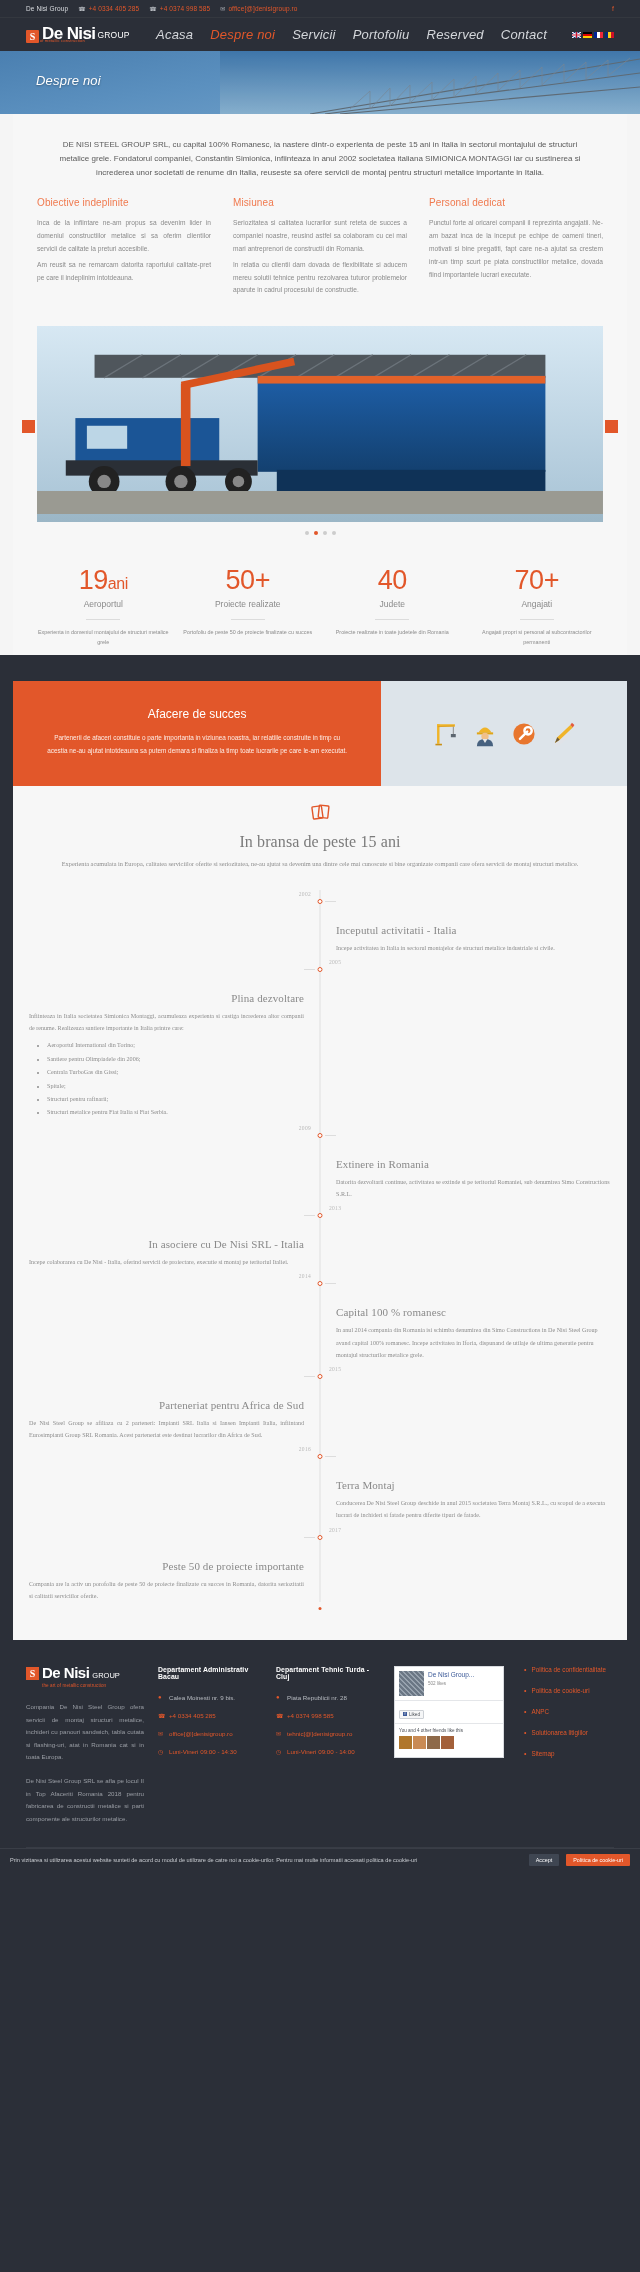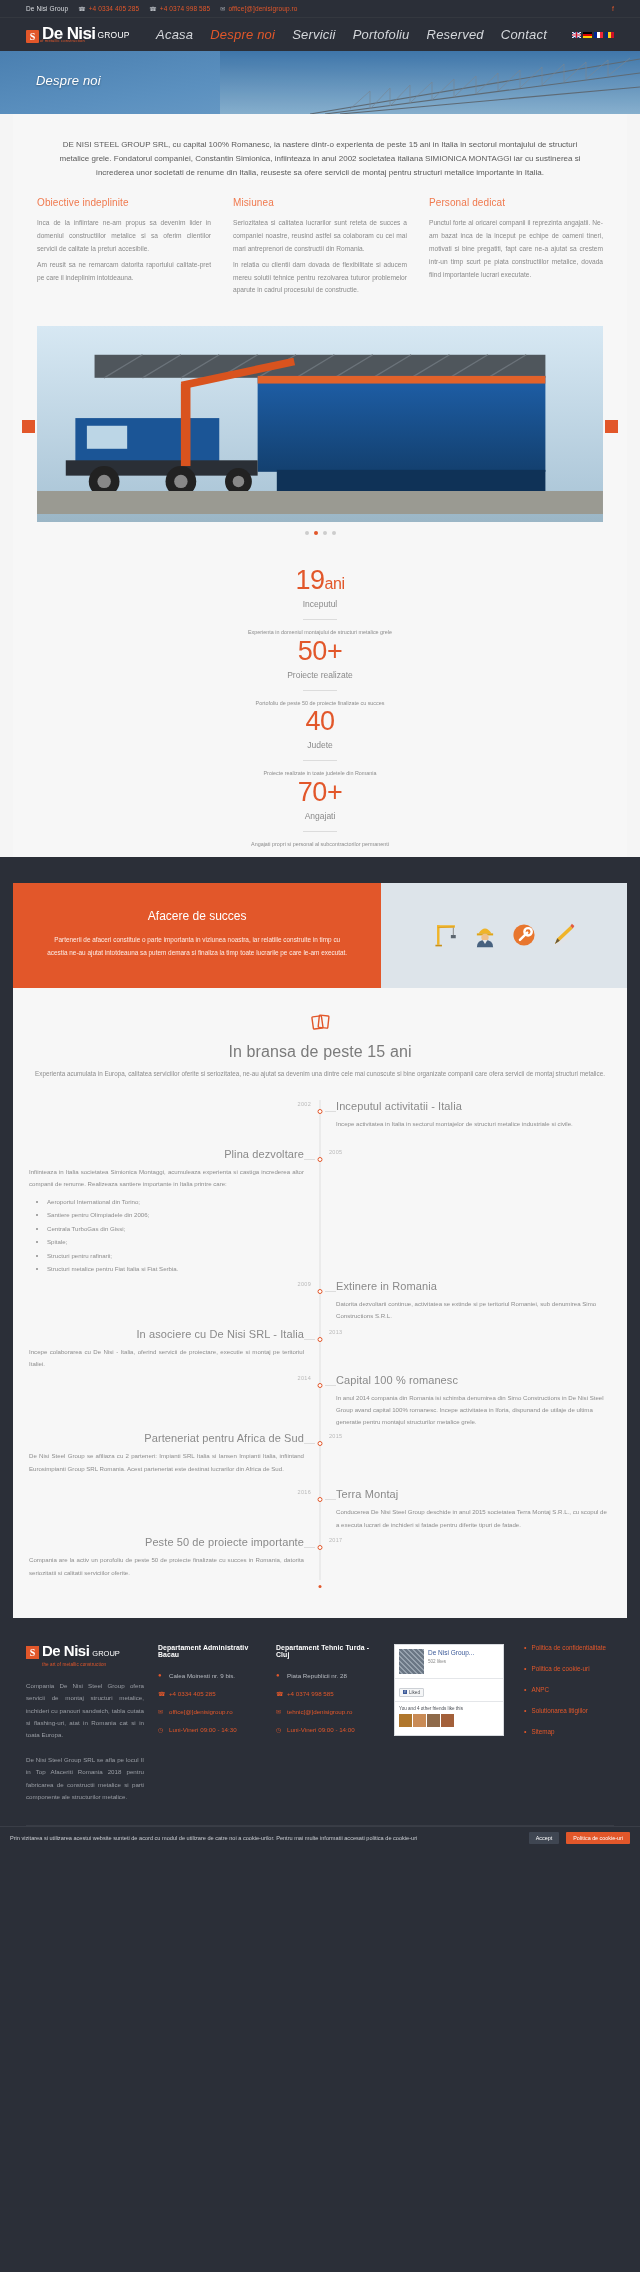--- a/index.html
+++ b/index.html
@@ -89,50 +89,50 @@
     position:absolute; top:94px; width:13px;height:13px;background:#e2572a;
     cursor:pointer;
   }
   .arrow.left{ left:9px; }
   .arrow.right{ right:9px; }
   .dots { display:flex; justify-content:center; gap:5px; padding:9px 0 0; }
   .dot{ width:4px;height:4px;border-radius:50%;background:#cdcdcd; }
   .dot.on{ background:#e2572a; }
 
   
-  .stats { display:flex; padding:22px 18px 8px;flex-direction:column; }
+  .stats { display:flex; padding:22px 18px 8px; }
   .stat { flex:1; text-align:center; }
   .stat .num { color:#e2572a; font-size:27px; font-weight:normal; letter-spacing:-.5px; line-height:1; }
   .stat .num .unit{ font-size:16px; }
   .stat .lbl { color:#8a8a8a; font-size:8.5px; margin-top:5px; }
   .stat .sep { width:34px;height:1px;background:#dcdcdc;margin:10px auto 8px; }
   .stat .desc { color:#8d8d8d; font-size:5.4px; line-height:1.75; padding:0 6px;}
 
   
   .afacere { display:flex; margin:26px 13px 0; }
   .afacere-l { background:#e2572a; flex:0 0 60%; padding:26px 34px 28px; text-align:center;}
   .afacere-l h2{ color:#fff; font-size:12px; font-weight:normal; margin-bottom:11px; }
   .afacere-l p{ color:#fdece5; font-size:6.4px; line-height:2.0; }
   .afacere-r { background:#dde4ea; flex:1; display:flex; align-items:center; justify-content:center; gap:13px; }
   .af-ico { width:26px; height:26px; }
 
   
-  .tl-section { background:#f7f7f7; margin:0 13px; padding:24px 0 34px; }
+  .tl-section { background:#f7f7f7; margin:0 13px; padding:16px 0 34px;font-family:Liberation Serif, serif; }
   .tl-head { text-align:center; padding:0 18px; }
   .tl-icon { width:21px;height:21px;margin:0 auto 8px; }
   .tl-head h2 { color:#7b7b7b; font-size:16px; font-weight:normal; letter-spacing:.1px; }
   .tl-head p { color:#8d8d8d; font-size:6.3px; line-height:1.9; margin-top:7px; padding:0 4px;}
 
   .timeline { position:relative; margin-top:20px; }
   .timeline:before{
     content:""; position:absolute; left:50%; top:0; bottom:0; width:1px;
     background:#e0e0e0; transform:translateX(-.5px);
   }
   .tl-row { position:relative; display:flex; min-height:38px; margin-bottom:4px; }
-  .tl-box { width:50%; padding:0 16px; }
+  .tl-box { width:50%; padding:0 16px;margin-top:34px; }
   .tl-box.left { text-align:right; }
   .tl-box.right { margin-left:50%; text-align:left; }
   .tl-year {
     position:absolute; top:1px; font-size:5.5px; color:#b9b9b9; letter-spacing:.3px;
   }
   .tl-row.lefty .tl-year{ left:50%; margin-left:9px; }
   .tl-row.righty .tl-year{ right:50%; margin-right:9px; }
   .tl-dot {
     position:absolute; left:50%; top:9px; width:5px;height:5px;border-radius:50%;
     background:#fff; border:1.5px solid #e2572a; transform:translateX(-50%);
@@ -347,21 +347,21 @@
           <span class="dot"></span>
           <span class="dot on"></span>
           <span class="dot"></span>
           <span class="dot"></span>
         </div>
       </div>
 
       <div class="stats">
         <div class="stat">
           <div class="num"><span>19</span><span class="unit">ani</span></div>
-          <div class="lbl">Inceputul</div>
+          <div class="lbl">Aeroportul</div>
           <div class="sep"></div>
           <div class="desc">Experienta in domeniul montajului de structuri metalice grele</div>
         </div>
         <div class="stat">
           <div class="num"><span>50+</span><span class="unit"></span></div>
           <div class="lbl">Proiecte realizate</div>
           <div class="sep"></div>
           <div class="desc">Portofoliu de peste 50 de proiecte finalizate cu succes</div>
         </div>
         <div class="stat">

